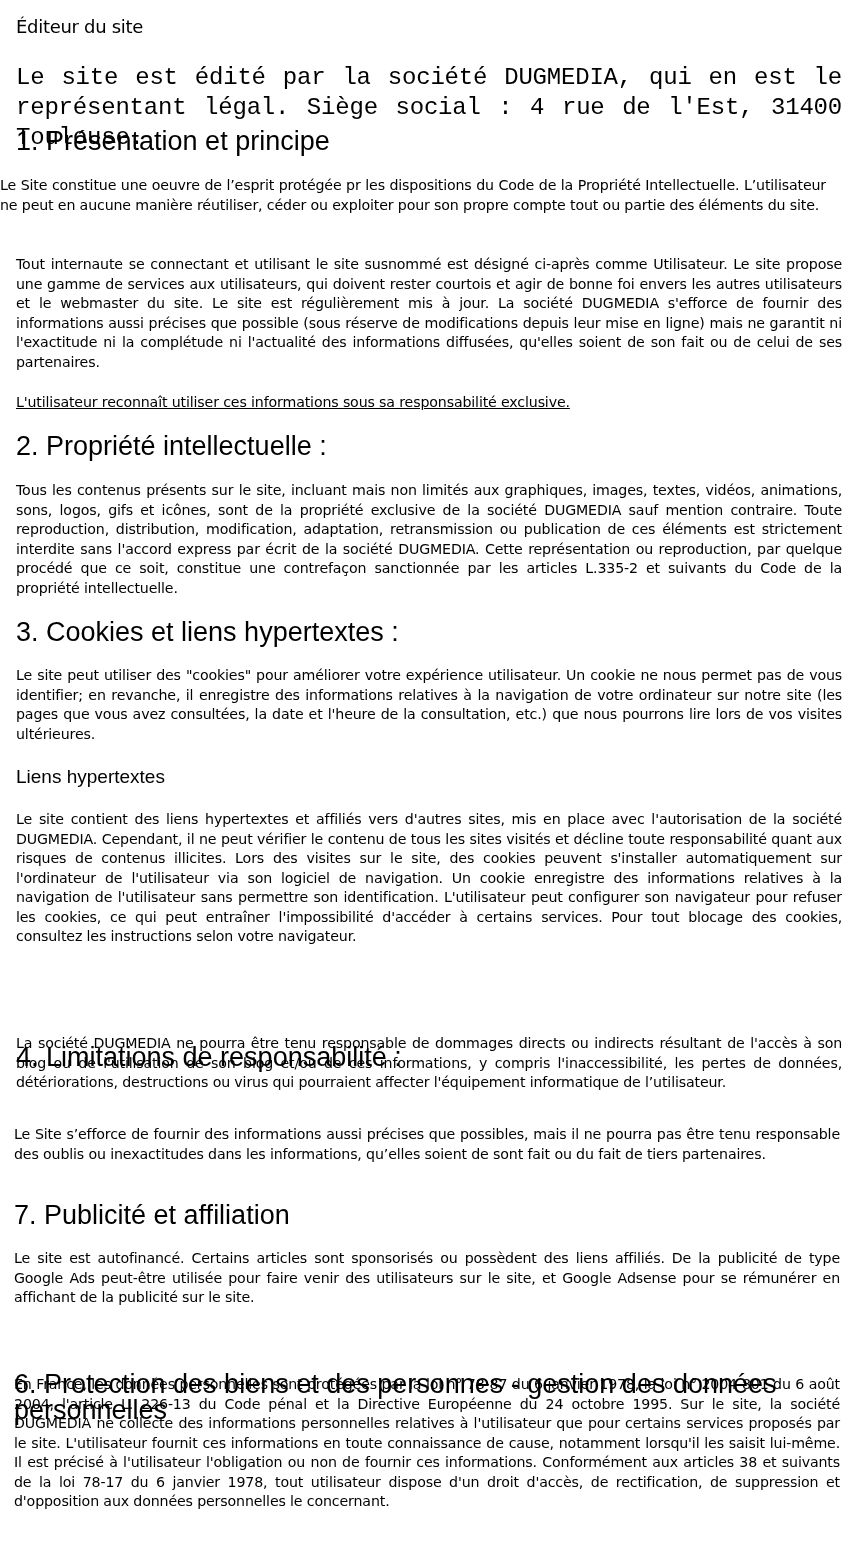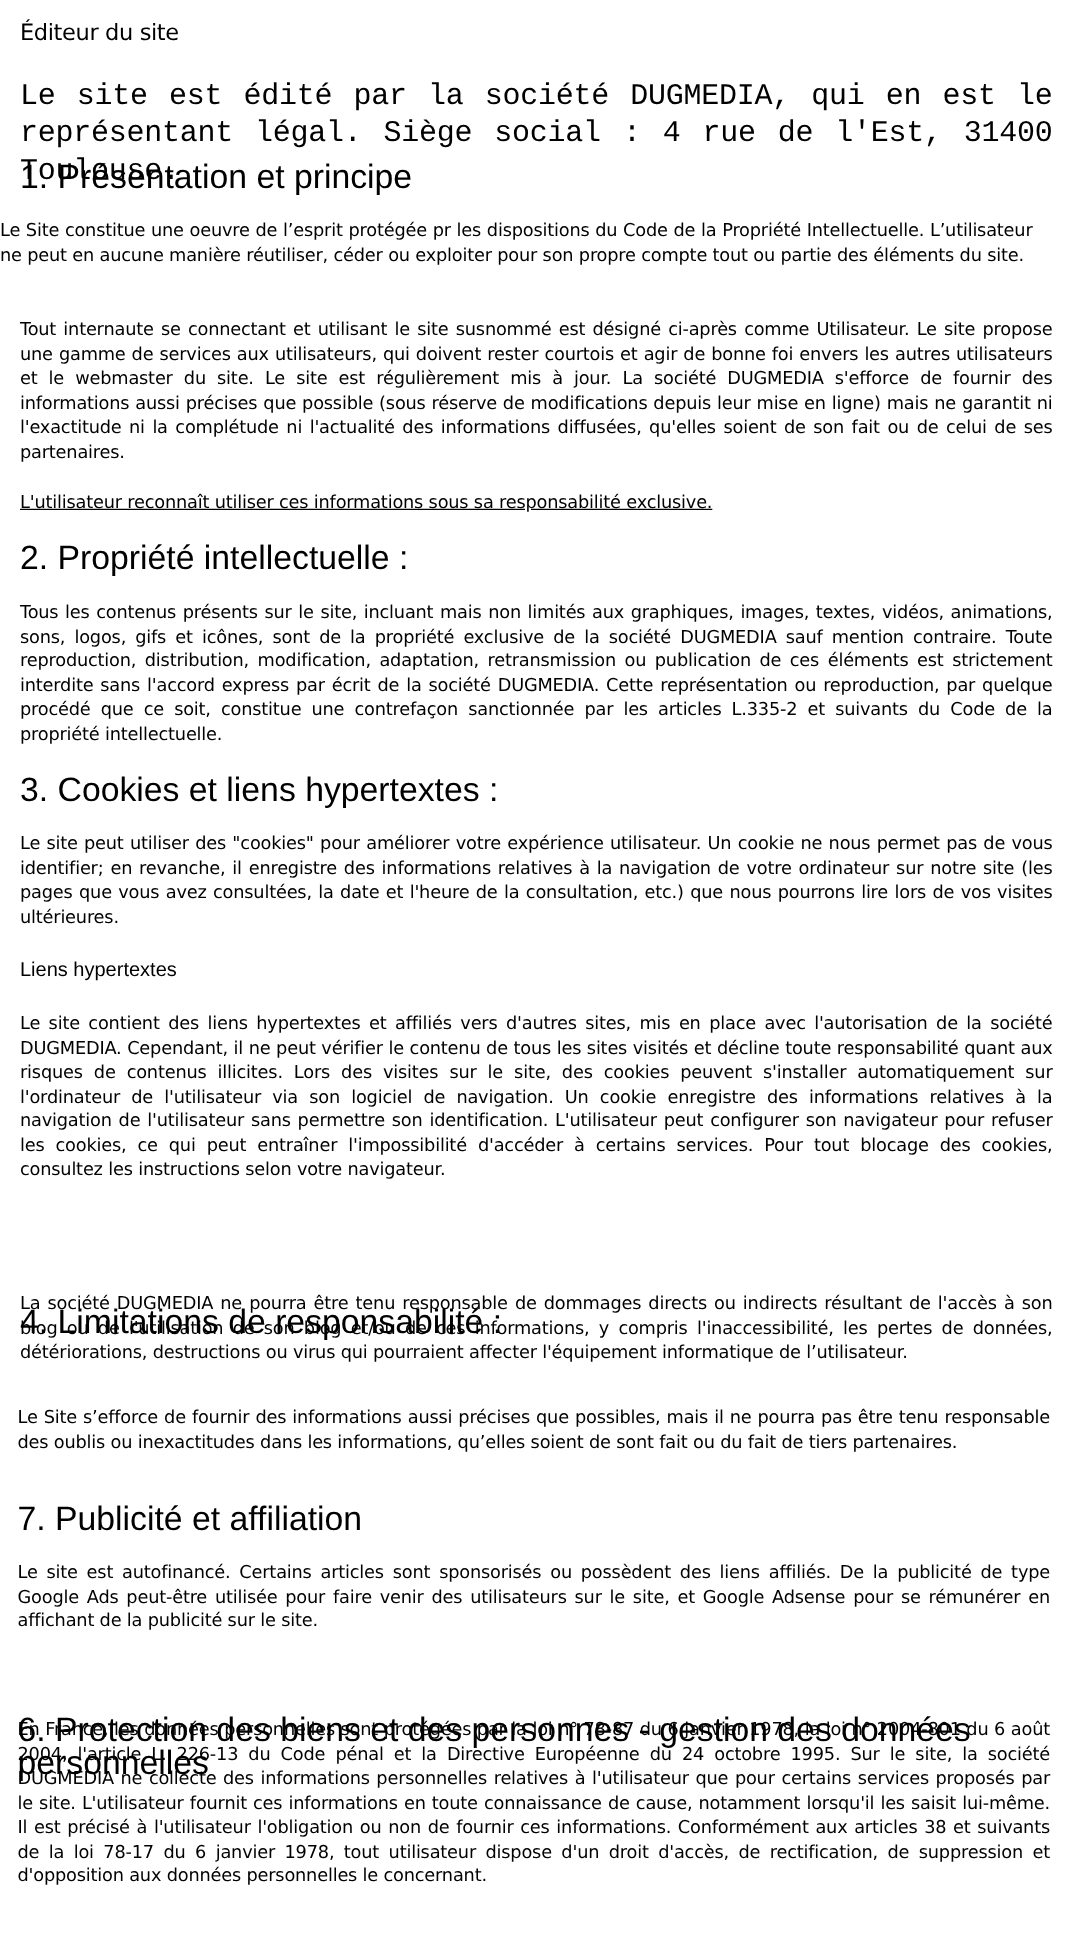--- a/index.html
+++ b/index.html
@@ -21,21 +21,21 @@
   <h2 class="blk h" style="left:16px; top:128px; width:826px;">1. Présentation et principe</h2>
   <p class="blk p" style="left:0; top:176px; width:826px;">Le Site constitue une oeuvre de l’esprit protégée pr les dispositions du Code de la Propriété Intellectuelle. L’utilisateur ne peut en aucune manière réutiliser, céder ou exploiter pour son propre compte tout ou partie des éléments du site.</p>
   <p class="blk p" style="left:16px; top:255px; width:826px;">Tout internaute se connectant et utilisant le site susnommé est désigné ci-après comme Utilisateur. Le site propose une gamme de services aux utilisateurs, qui doivent rester courtois et agir de bonne foi envers les autres utilisateurs et le webmaster du site. Le site est régulièrement mis à jour. La société DUGMEDIA s'efforce de fournir des informations aussi précises que possible (sous réserve de modifications depuis leur mise en ligne) mais ne garantit ni l'exactitude ni la complétude ni l'actualité des informations diffusées, qu'elles soient de son fait ou de celui de ses partenaires.</p>
   <p class="blk p" style="left:16px; top:393px; width:826px;text-decoration:underline;">L'utilisateur reconnaît utiliser ces informations sous sa responsabilité exclusive.</p>
 
   <h2 class="blk h" style="left:16px; top:433px; width:826px;">2. Propriété intellectuelle :</h2>
   <p class="blk p" style="left:16px; top:481px; width:826px;">Tous les contenus présents sur le site, incluant mais non limités aux graphiques, images, textes, vidéos, animations, sons, logos, gifs et icônes, sont de la propriété exclusive de la société DUGMEDIA sauf mention contraire. Toute reproduction, distribution, modification, adaptation, retransmission ou publication de ces éléments est strictement interdite sans l'accord express par écrit de la société DUGMEDIA. Cette représentation ou reproduction, par quelque procédé que ce soit, constitue une contrefaçon sanctionnée par les articles L.335-2 et suivants du Code de la propriété intellectuelle.</p>
 
   <h2 class="blk h" style="left:16px; top:619px; width:826px;">3. Cookies et liens hypertextes :</h2>
   <p class="blk p" style="left:16px; top:666px; width:826px;">Le site peut utiliser des "cookies" pour améliorer votre expérience utilisateur. Un cookie ne nous permet pas de vous identifier; en revanche, il enregistre des informations relatives à la navigation de votre ordinateur sur notre site (les pages que vous avez consultées, la date et l'heure de la consultation, etc.) que nous pourrons lire lors de vos visites ultérieures.</p>
-  <div class="blk h" style="left:16px; top:764px; width:826px; font-size:16px;">Liens hypertextes</div>
+  <div class="blk h" style="left:16px; top:764px; width:826px; font-size:19px;">Liens hypertextes</div>
   <p class="blk p" style="left:16px; top:810px; width:826px;">Le site contient des liens hypertextes et affiliés vers d'autres sites, mis en place avec l'autorisation de la société DUGMEDIA. Cependant, il ne peut vérifier le contenu de tous les sites visités et décline toute responsabilité quant aux risques de contenus illicites. Lors des visites sur le site, des cookies peuvent s'installer automatiquement sur l'ordinateur de l'utilisateur via son logiciel de navigation. Un cookie enregistre des informations relatives à la navigation de l'utilisateur sans permettre son identification. L'utilisateur peut configurer son navigateur pour refuser les cookies, ce qui peut entraîner l'impossibilité d'accéder à certains services. Pour tout blocage des cookies, consultez les instructions selon votre navigateur.</p>
 
   <h2 class="blk h" style="left:16px; top:1044px; width:826px;">4. Limitations de responsabilité :</h2>
   <p class="blk p" style="left:16px; top:1034px; width:826px;">La société DUGMEDIA ne pourra être tenu responsable de dommages directs ou indirects résultant de l'accès à son blog ou de l'utilisation de son blog et/ou de ces informations, y compris l'inaccessibilité, les pertes de données, détériorations, destructions ou virus qui pourraient affecter l'équipement informatique de l’utilisateur.</p>
   <p class="blk p" style="left:14px; top:1125px; width:826px;">Le Site s’efforce de fournir des informations aussi précises que possibles, mais il ne pourra pas être tenu responsable des oublis ou inexactitudes dans les informations, qu’elles soient de sont fait ou du fait de tiers partenaires.</p>
 
   <h2 class="blk h" style="left:14px; top:1202px; width:826px;">7. Publicité et affiliation</h2>
   <p class="blk p" style="left:14px; top:1249px; width:826px;">Le site est autofinancé. Certains articles sont sponsorisés ou possèdent des liens affiliés. De la publicité de type Google Ads peut-être utilisée pour faire venir des utilisateurs sur le site, et Google Adsense pour se rémunérer en affichant de la publicité sur le site.</p>
 
   <h2 class="blk h" style="left:14px; top:1327px; width:826px;margin-top:44px;">6. Protection des biens et des personnes - gestion des données personnelles</h2>

